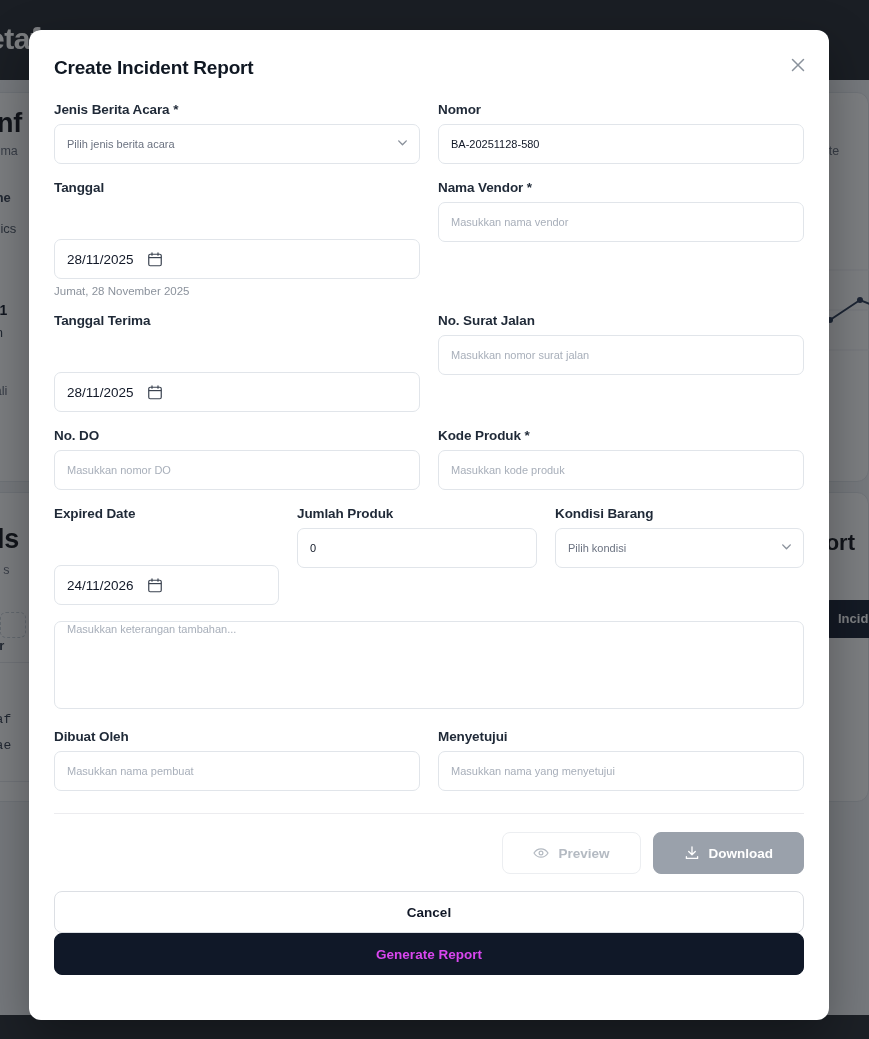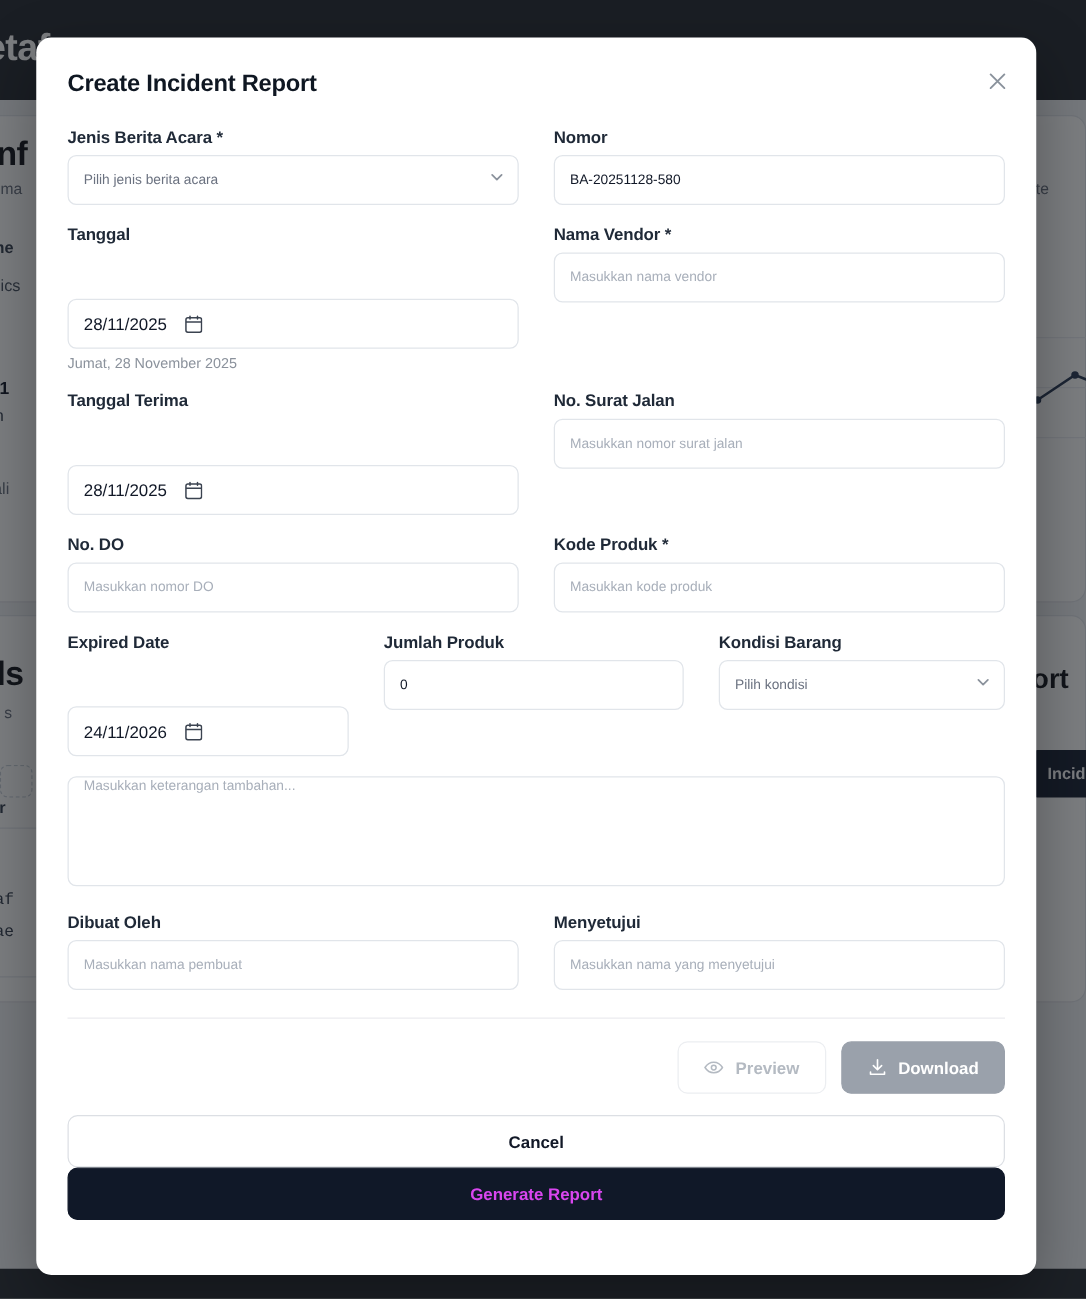--- a/index.html
+++ b/index.html
@@ -122,21 +122,21 @@
     border-radius: 6px; background: transparent; border: none;
     font-size: 15px; line-height: 1;
   }
 
   .form {
     position: absolute; left: 0; top: 72px; right: 0;
   }
 
   .row {
     display: flex;
-    gap: 28px;
+    gap: 18px;
     padding: 0 25px;
     margin-bottom: 16px;
   }
   .col { flex: 1; min-width: 0; }
 
   label.fl {
     display: block;
     font-size: 13.5px;
     font-weight: 600;
     color: #1f2937;
@@ -220,21 +220,21 @@
     flex-direction: column;
   }
 
   .btn {
     height: 42px;
     border-radius: 8px;
     font-size: 13.5px;
     font-weight: 600;
     display: inline-flex; align-items: center; justify-content: center;
     gap: 9px;
-    padding: 0 20px;
+    padding: 0 30px;
     border: 1px solid transparent;
     cursor: pointer;
     font-family: "Liberation Sans", sans-serif;
   }
   .btn-ghost {
     background: #fff; color: #b4bac2; border-color: #eceef1;
     cursor: default;
   }
   .btn-muted {
     background: #9aa1ab; color: #ffffff; border-color: #9aa1ab;

